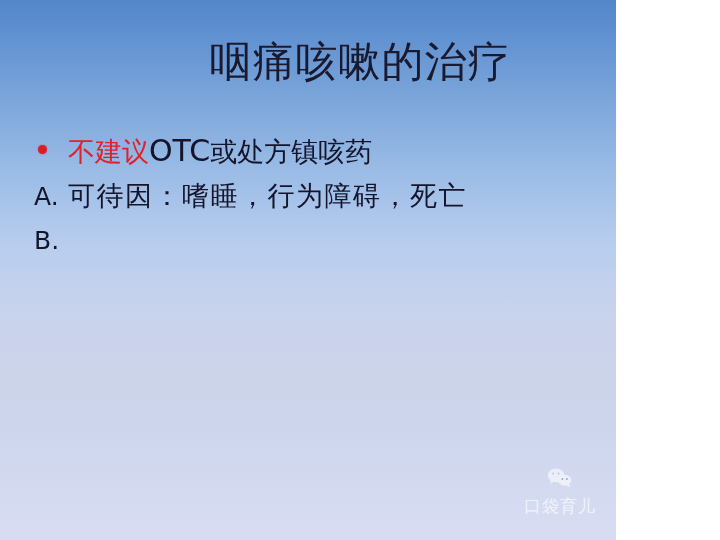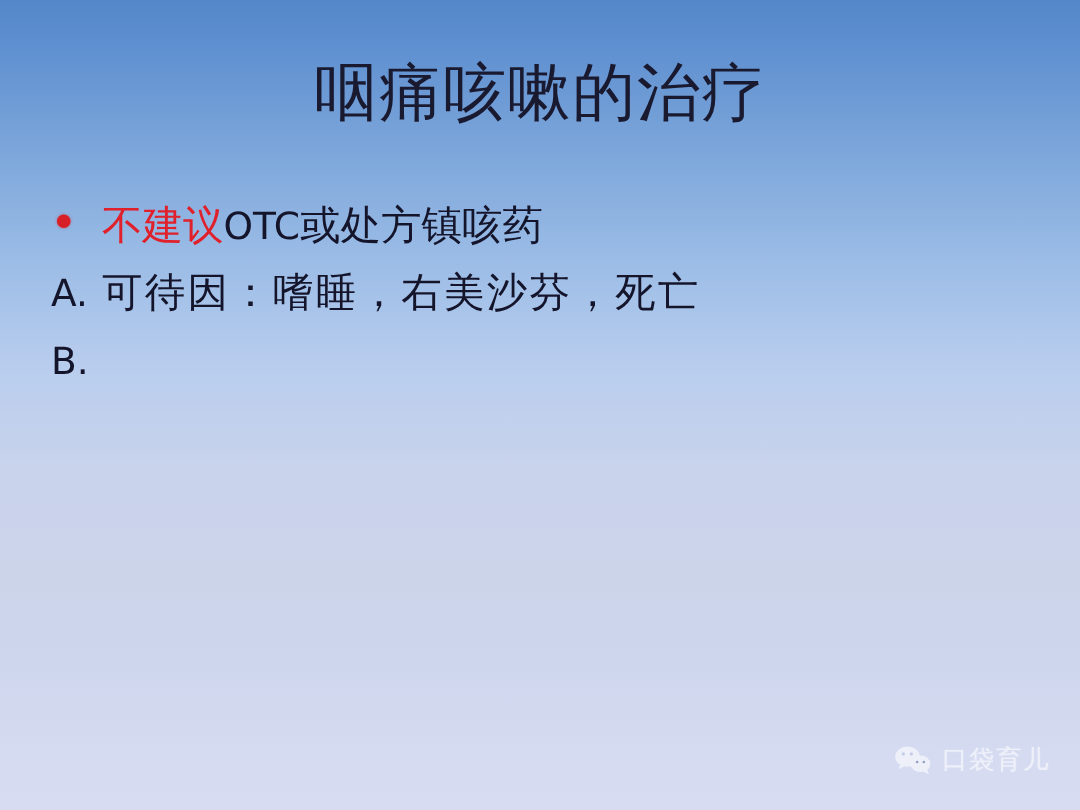--- a/index.html
+++ b/index.html
@@ -8,21 +8,21 @@
   }
   body {
     width: 720px;
     height: 540px;
     overflow: hidden;
     font-family: "DejaVu Sans", "Liberation Sans", sans-serif;
   }
 
   #slide {
     position: relative;
-    width: 720px;
+    width: 616px;
     height: 540px;
     box-sizing: border-box;
     background: linear-gradient(to bottom,
         #5387c9 0%,
         #5f90d0 6%,
         #7ba5da 18%,
         #9bbce6 32%,
         #b8cdee 45%,
         #c9d3ec 58%,
         #ccd4ea 70%,
@@ -94,39 +94,40 @@
   }
 
   .txt-red {
     color: #e0202a;
   }
   .txt-dark {
     color: #14142b;
   }
   .txt-latin {
     font-family: "DejaVu Sans", "Liberation Sans", sans-serif;
-    font-size: 25px;
+    font-size: 30px;
     color: #14142b;
   }
 
   
   .line-alpha {
     letter-spacing: 1.5px;
   }
 
   
   #watermark {
     position: absolute;
     right: 20px;
     bottom: 22px;
     display: flex;
     align-items: center;
     gap: 6px;
     opacity: 0.62;
     pointer-events: none;
+    flex-direction: column;
   }
   #watermark .wm-text {
     font-family: "DejaVu Sans", "Liberation Sans", sans-serif;
     font-size: 17px;
     color: #ffffff;
     letter-spacing: 1px;
     text-shadow: 0 0 1px rgba(255,255,255,0.6);
   }
   .wechat-icon {
     width: 26px;
@@ -141,21 +142,21 @@
 
   <div id="slide-title">咽痛咳嗽的治疗</div>
 
   <div id="body-list">
       <div class="line">
         <span class="marker"><span class="bullet-dot"></span></span>
         <span><span class="txt-red">不建议</span><span class="txt-dark txt-latin">OTC</span><span class="txt-dark">或处方镇咳药</span></span>
       </div>
       <div class="line line-alpha">
         <span class="marker marker-alpha">A.</span>
-        <span><span class="txt-dark">可待因：嗜睡，右美沙芬，死亡</span></span>
+        <span><span class="txt-dark">可待因：嗜睡，行为障碍，死亡</span></span>
       </div>
       <div class="line line-alpha">
         <span class="marker marker-alpha">B.</span>
       </div>
     </div>
 
   <div id="watermark">
     <span>
       <svg class="wechat-icon" viewBox="0 0 26 22" xmlns="http://www.w3.org/2000/svg">
         <ellipse cx="9" cy="8.4" rx="8.2" ry="6.8" fill="#ffffff" opacity="0.92"></ellipse>

